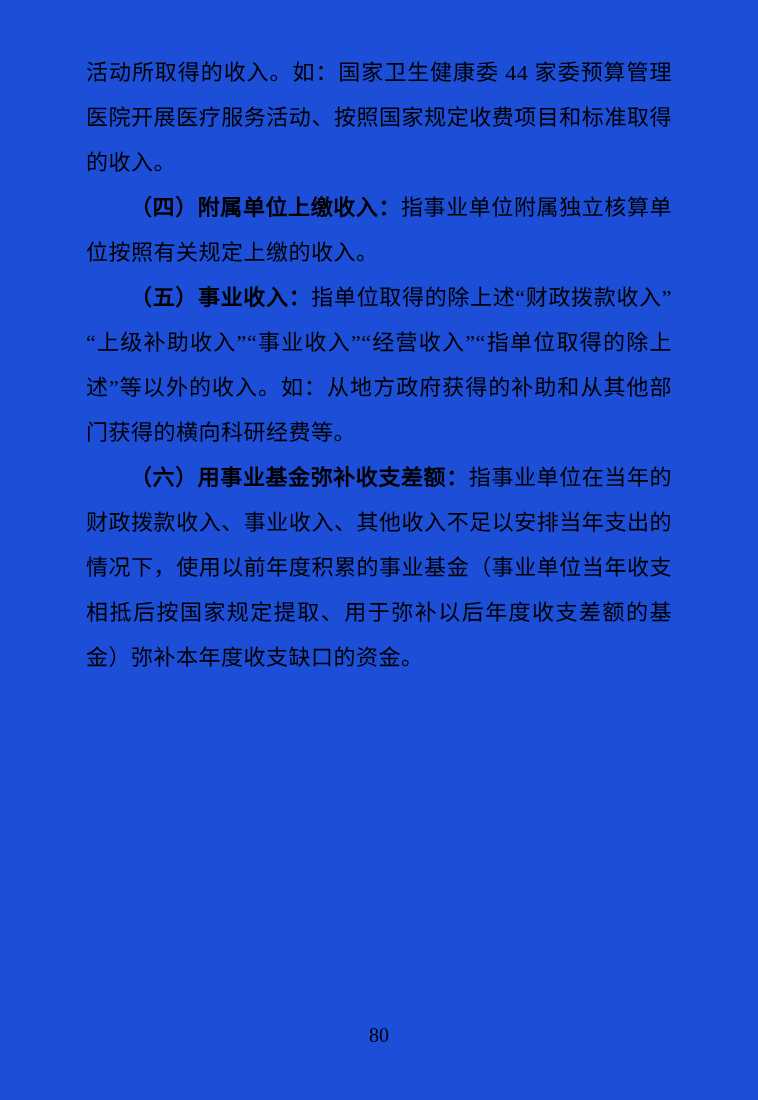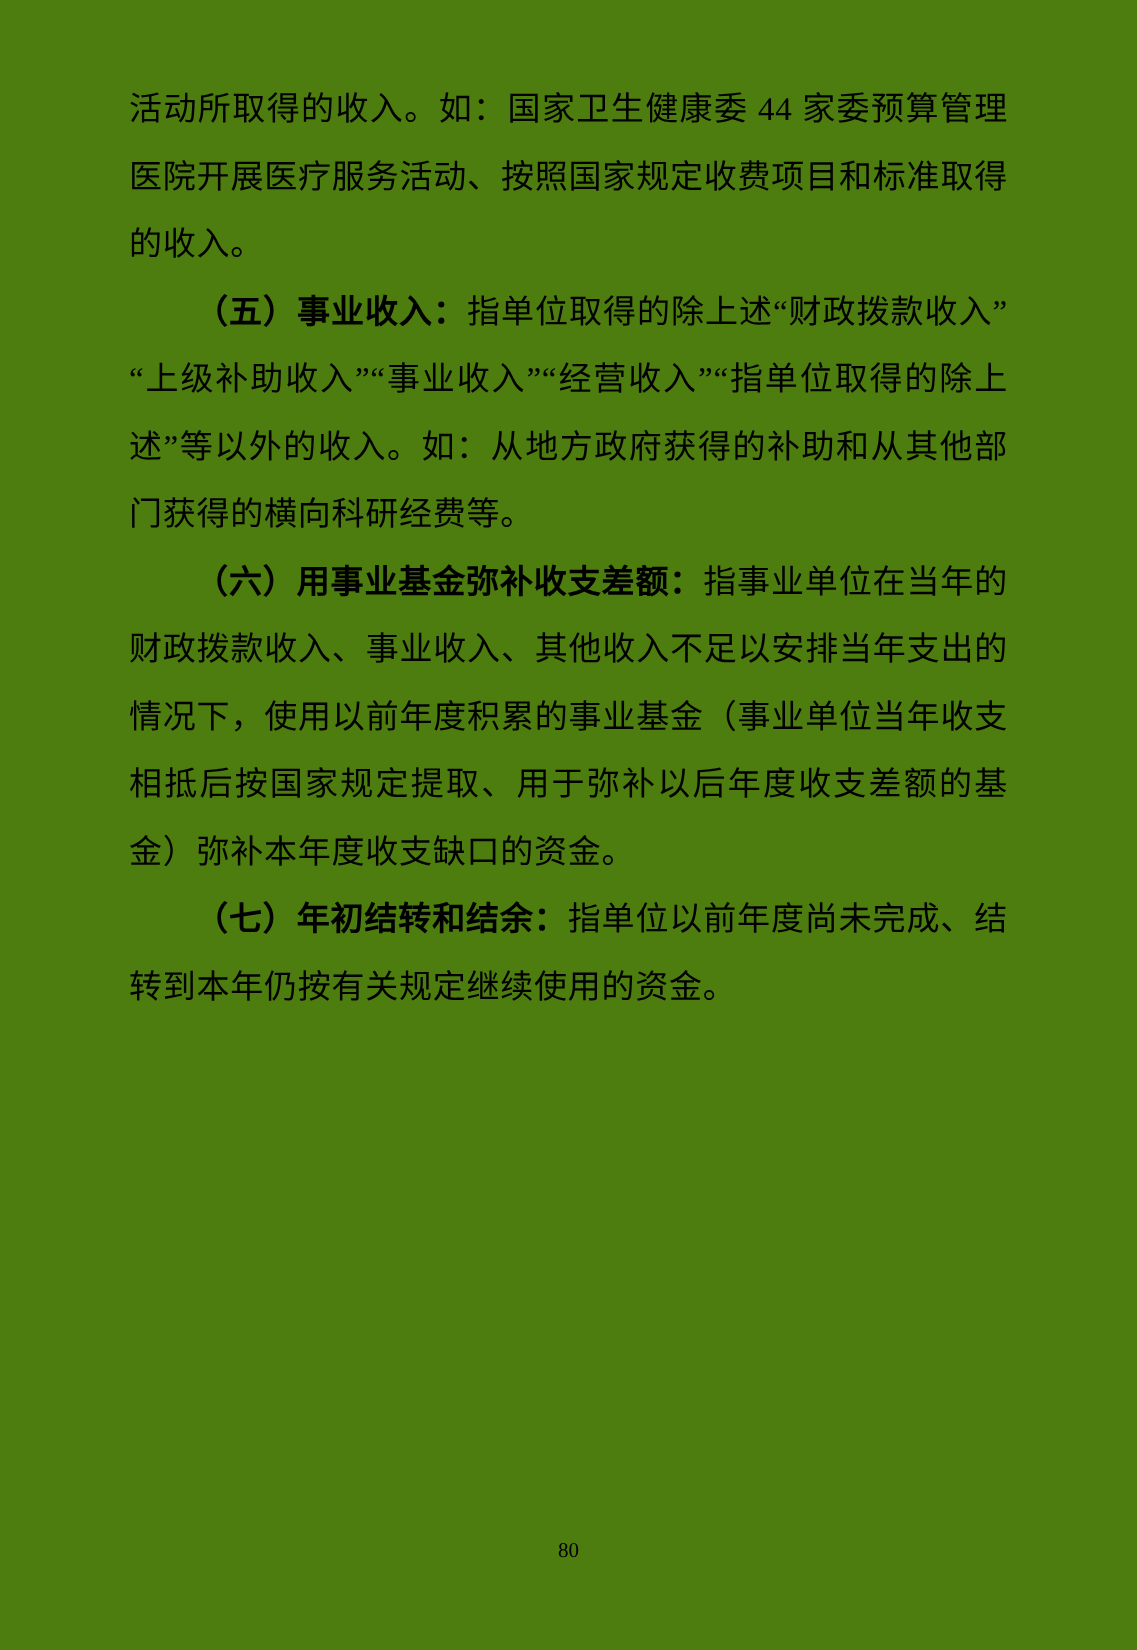--- a/index.html
+++ b/index.html
@@ -4,21 +4,21 @@
 <style>
   html, body {
     margin: 0;
     padding: 0;
     background: #ffffff;
   }
   .page {
     position: relative;
     width: 758px;
     height: 1100px;
-    background: #4d7c0f;
+    background: #1d4ed8;
     color: #000000;
     font-family: "Liberation Serif", "DejaVu Serif", serif;
     overflow: hidden;
   }
   .content {
     position: absolute;
     left: 86px;
     top: 50px;
     width: 586px;
     font-size: 22px;
@@ -37,38 +37,38 @@
   }
   .para-head {
     font-weight: bold;
   }
   .page-number {
     position: absolute;
     top: 1026px;
     left: 0;
     width: 100%;
     text-align: center;
-    font-size: 14px;
+    font-size: 20px;
     line-height: 18px;
     font-family: "Liberation Serif", "DejaVu Serif", serif;
   }
 </style>
 </head>
 <body>
 
 <div class="page">
   <div class="content">
 
     <p class="continuation"><span class="para-head"></span><span>活动所取得的收入。如：国家卫生健康委 44 家委预算管理医院开展医疗服务活动、按照国家规定收费项目和标准取得的收入。</span></p>
 
 
+    <p><span class="para-head">（四）附属单位上缴收入：</span><span>指事业单位附属独立核算单位按照有关规定上缴的收入。</span></p>
 
     <p><span class="para-head">（五）事业收入：</span><span>指单位取得的除上述“财政拨款收入”“上级补助收入”“事业收入”“经营收入”“指单位取得的除上述”等以外的收入。如：从地方政府获得的补助和从其他部门获得的横向科研经费等。</span></p>
 
     <p><span class="para-head">（六）用事业基金弥补收支差额：</span><span>指事业单位在当年的财政拨款收入、事业收入、其他收入不足以安排当年支出的情况下，使用以前年度积累的事业基金（事业单位当年收支相抵后按国家规定提取、用于弥补以后年度收支差额的基金）弥补本年度收支缺口的资金。</span></p>
 
-    <p><span class="para-head">（七）年初结转和结余：</span><span>指单位以前年度尚未完成、结转到本年仍按有关规定继续使用的资金。</span></p>
 
 
   </div>
 
   <div class="page-number">80</div>
 </div>
 
 </body></html>

